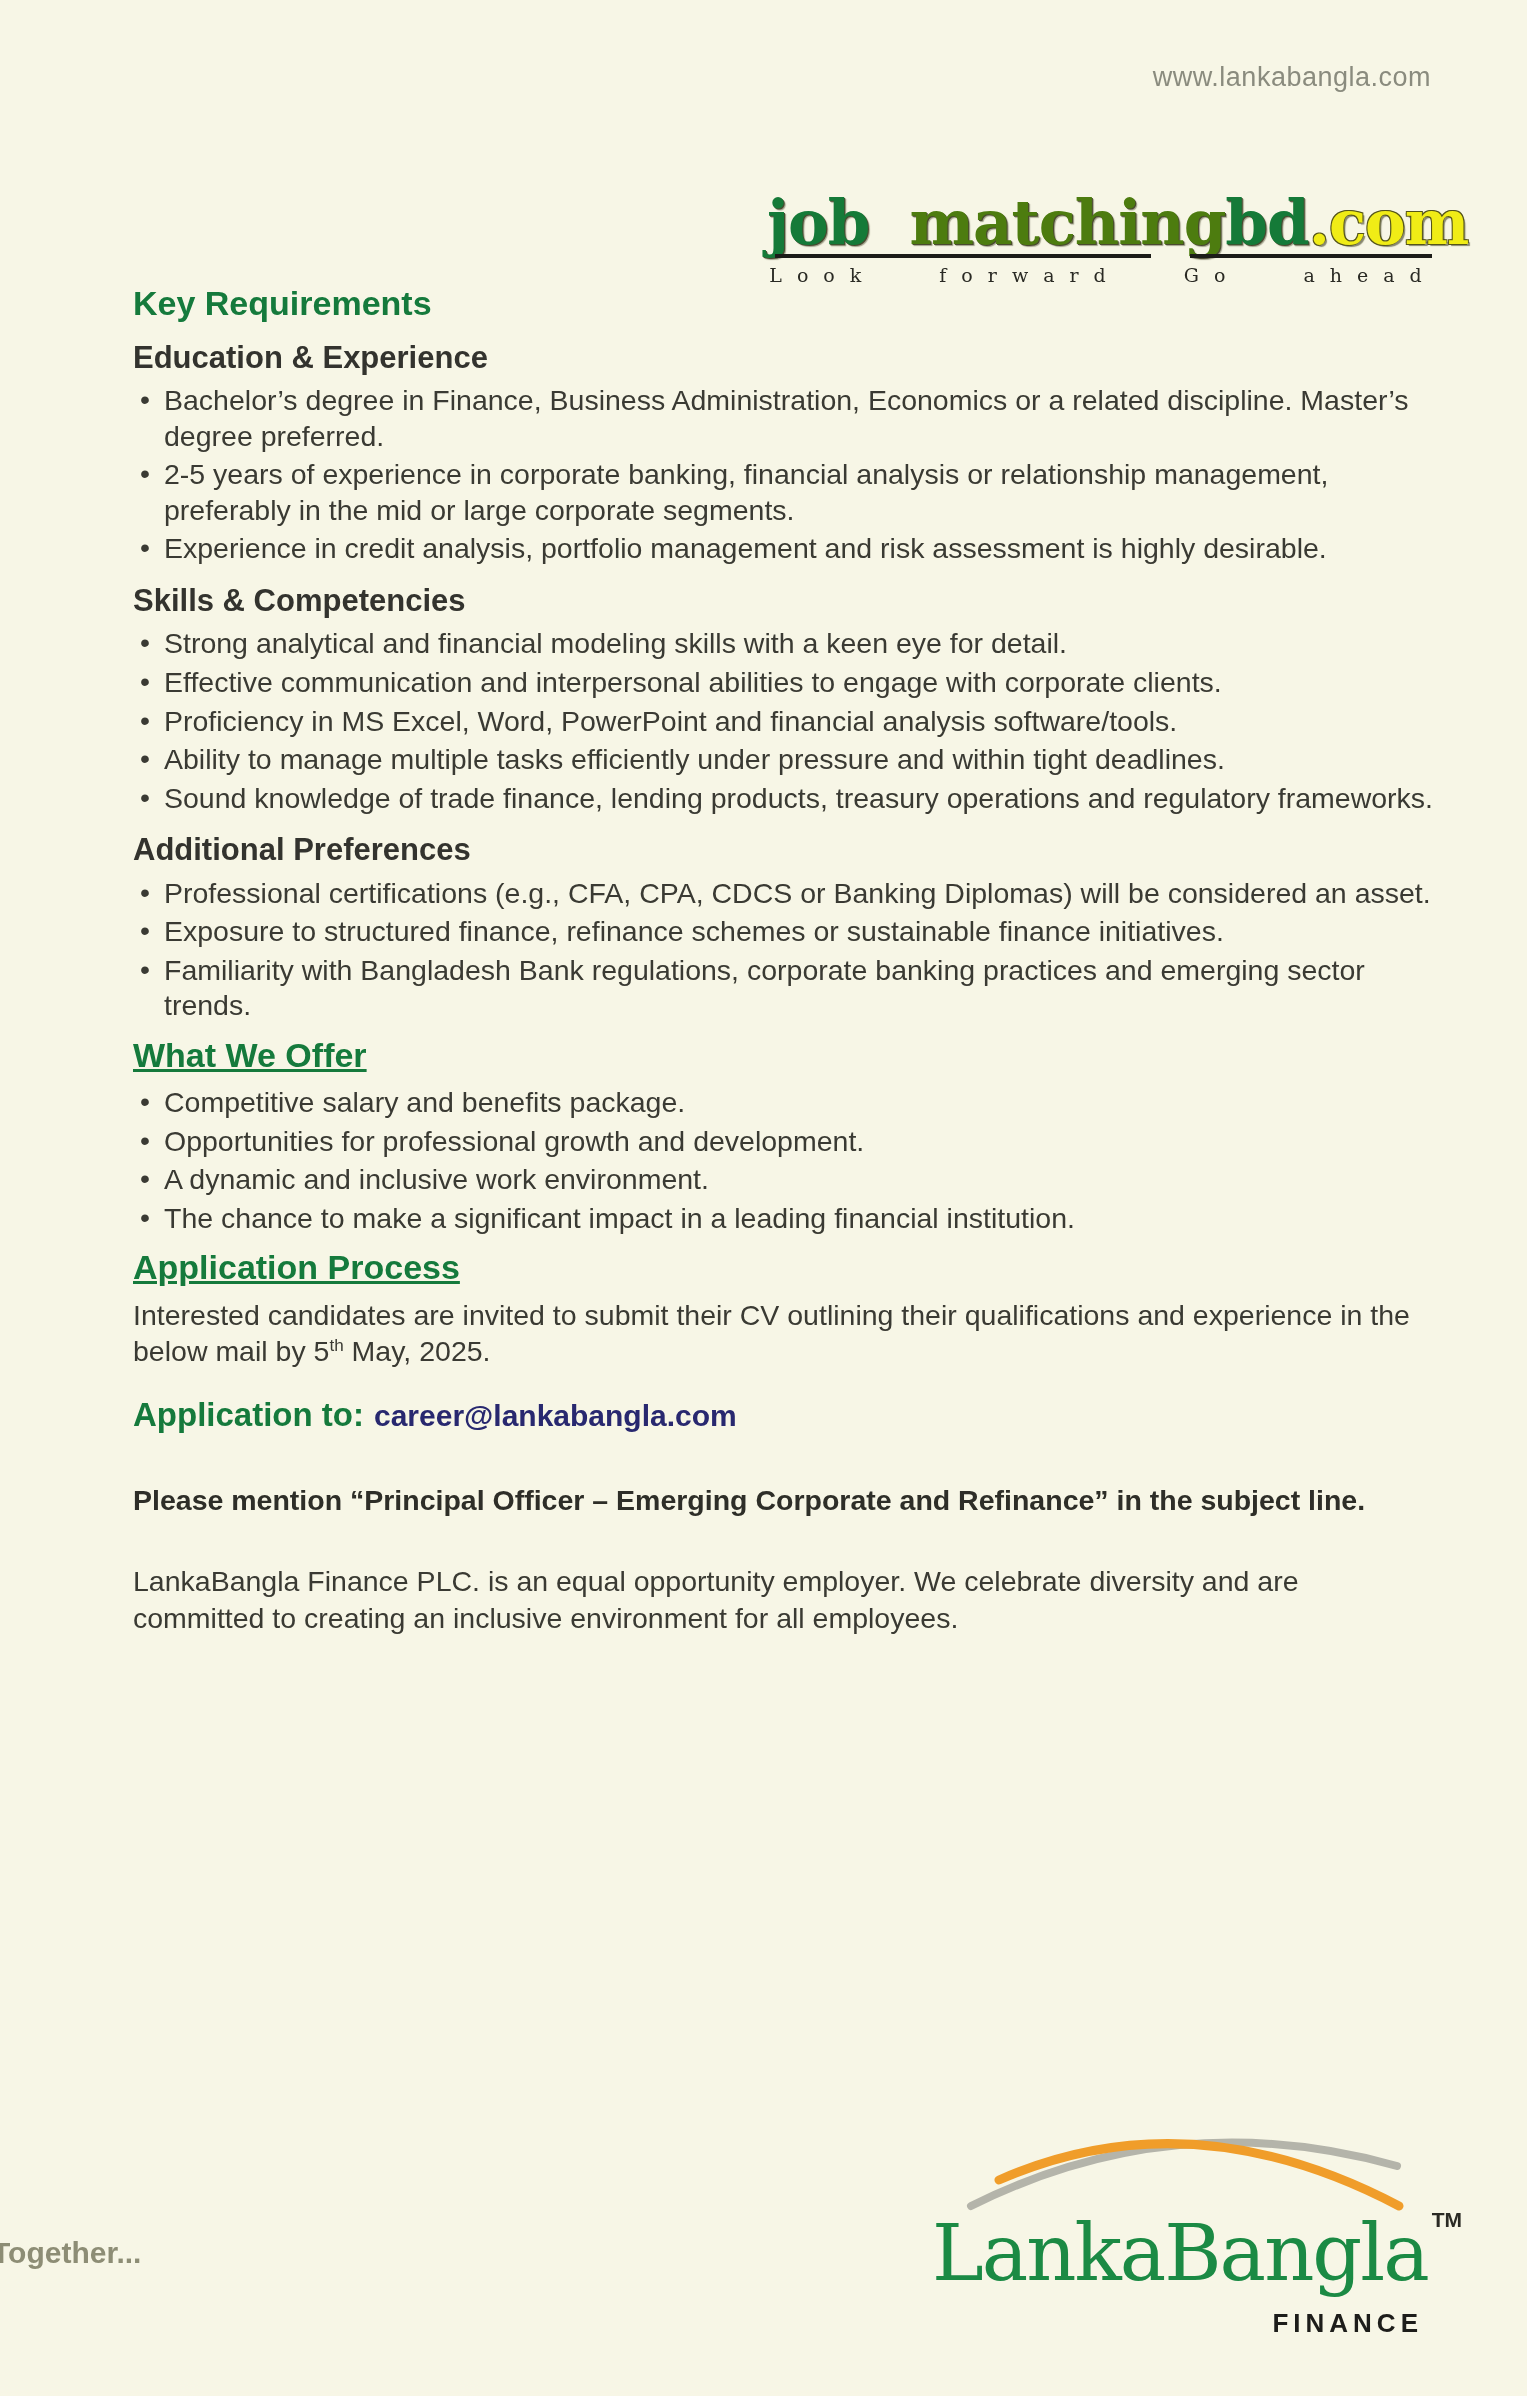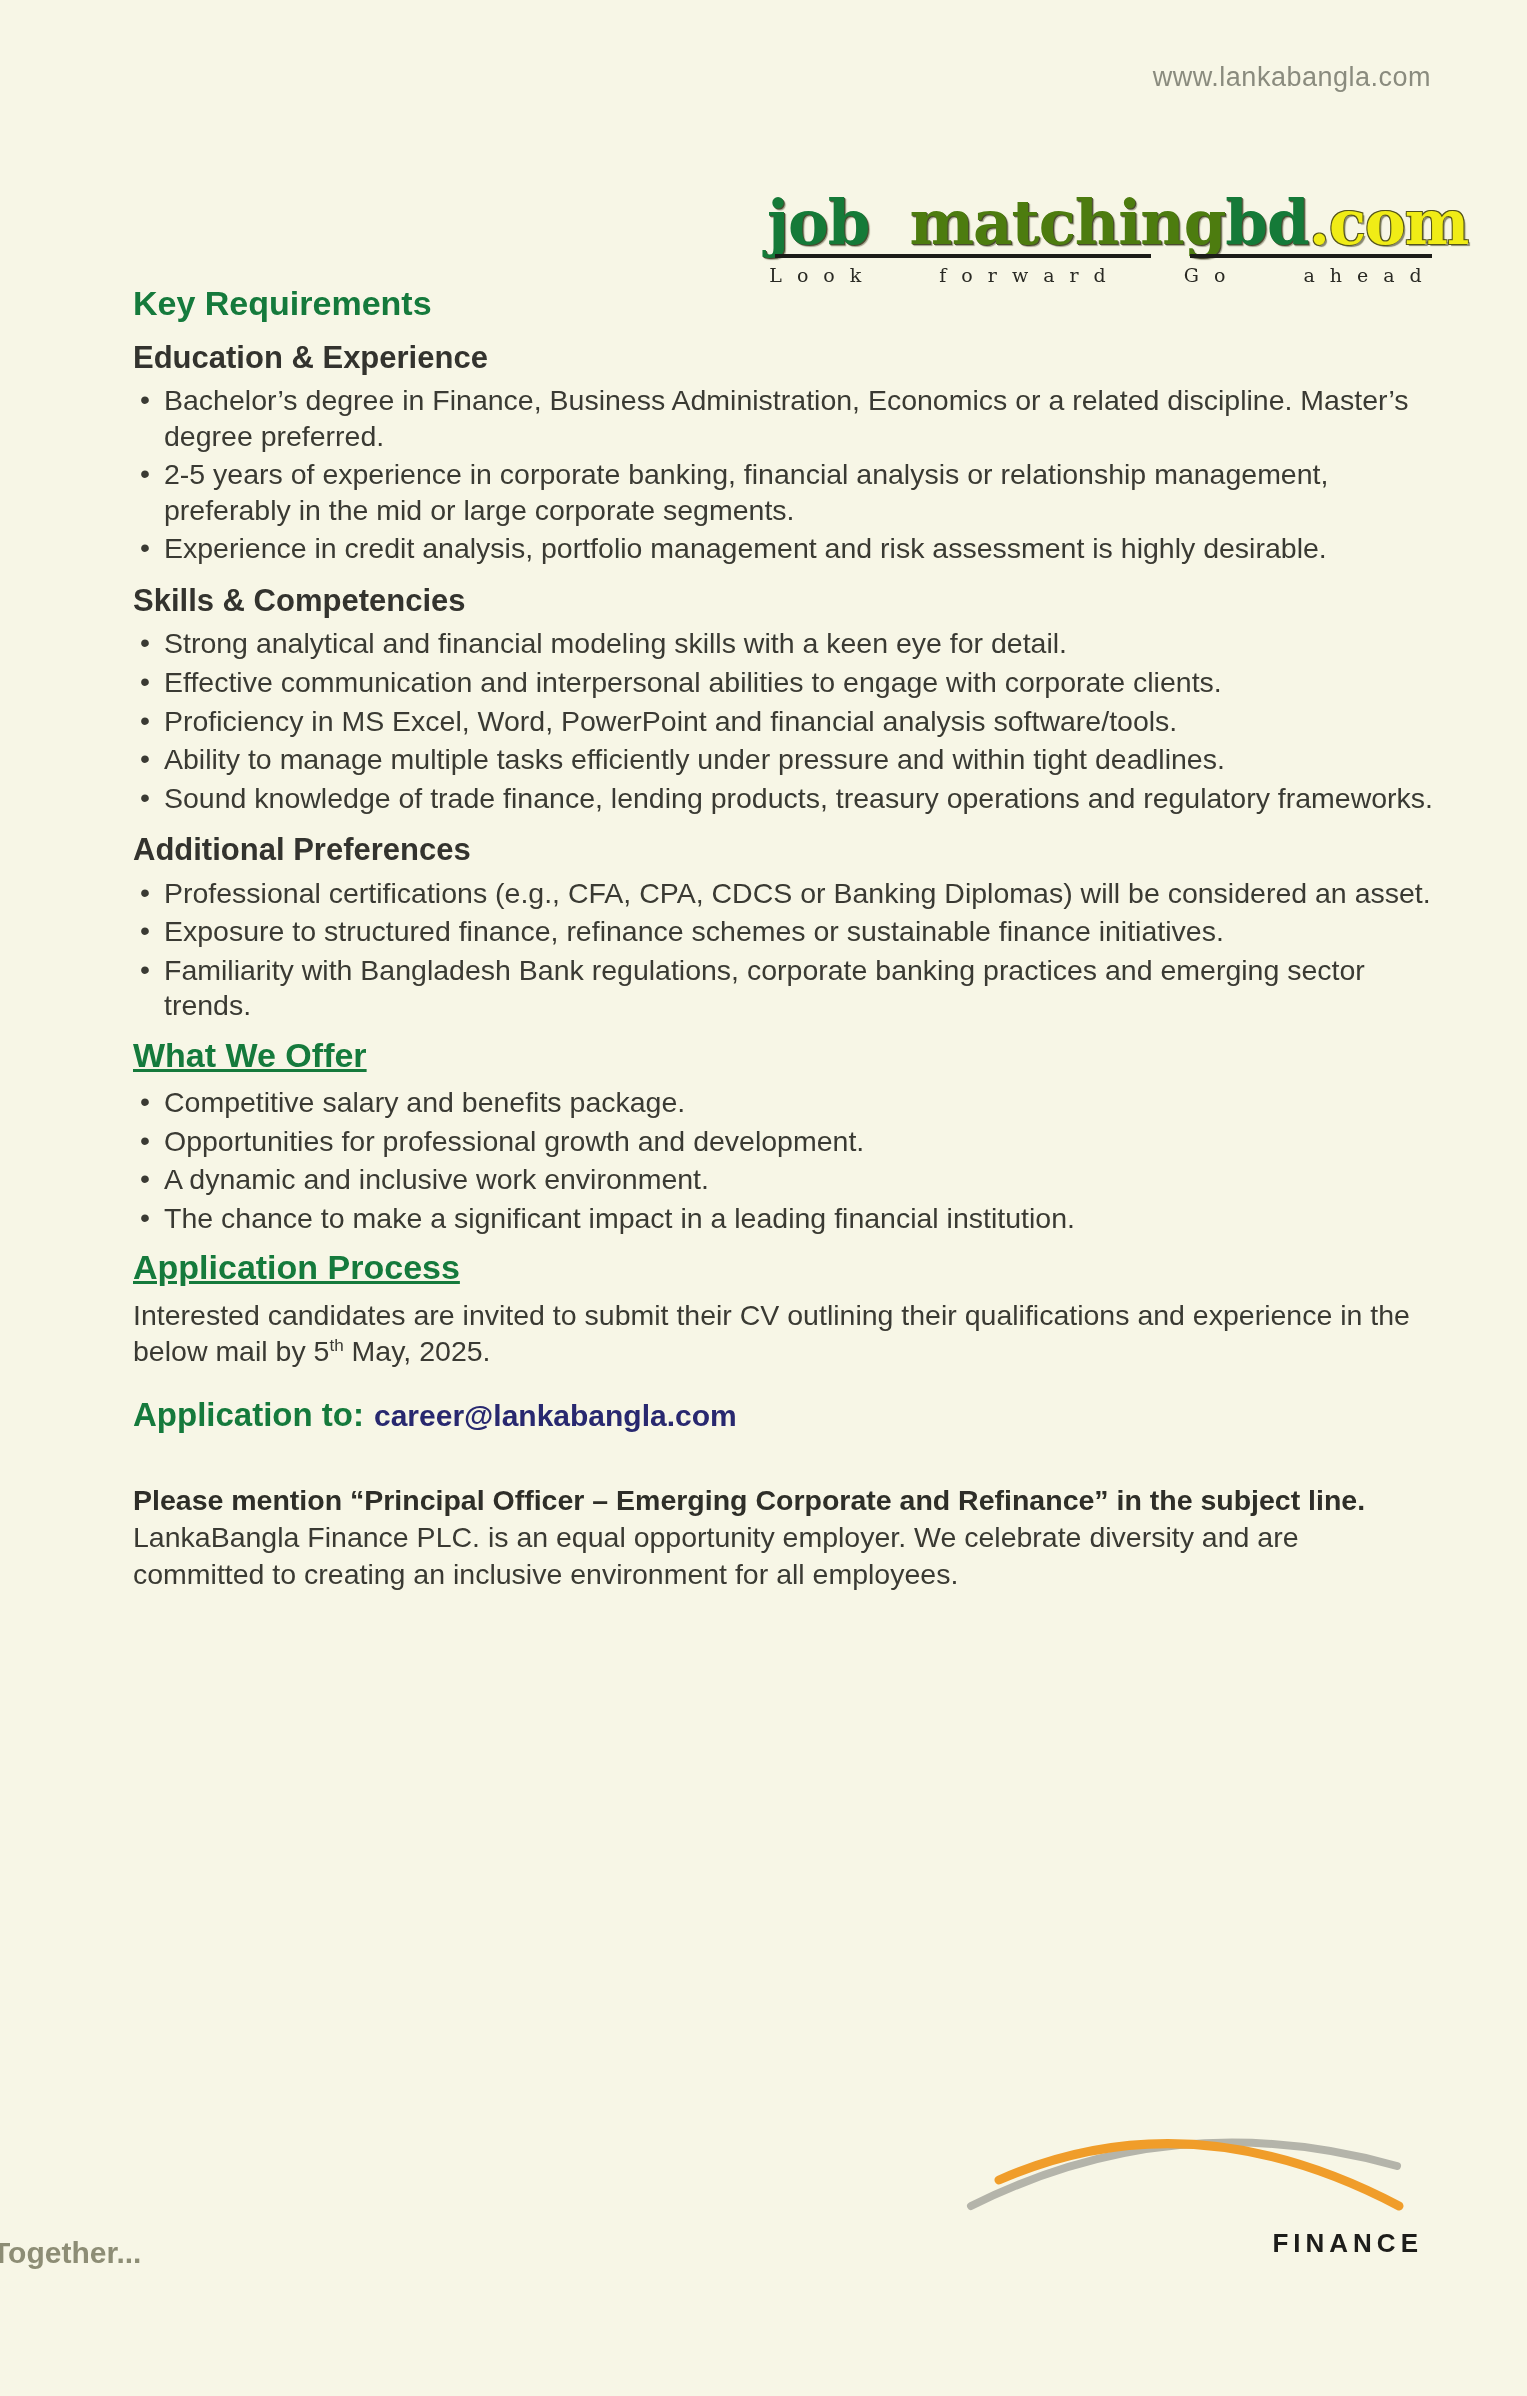--- a/index.html
+++ b/index.html
@@ -59,21 +59,21 @@
   ul.bullets li::before {
     content:"\2022"; position:absolute; left:7px; top:-1px; color:#3a3a33;
   }
   .offer-head, .process-head { margin-top:11px; margin-bottom:9px;text-decoration:underline; }
   .process-para { font-size:28.5px; line-height:1.27; margin-bottom:0; }
   .process-para sup { font-size:60%; }
   .apply-line { margin-top:26px; white-space:nowrap; }
   .apply-label { color:#157a3c; font-size:33px; font-weight:bold; }
   .apply-email { color:#28286f; font-size:30px; font-weight:bold; margin-left:10px; }
   .subject-note { margin-top:48px; font-size:28.5px; font-weight:bold; color:#2e2e28; line-height:1.3; }
-  .equal-opp { font-size:28.5px; line-height:1.32; }
+  .equal-opp { margin-top:44px; font-size:28.5px; line-height:1.32; }
 
   
   .lb-logo { position:absolute; top:2126px; right:90px; width:505px; }
   .lb-swoosh { display:block; margin:0 auto 2px auto; }
   .lb-wordmark-row { position:relative; text-align:center; white-space:nowrap; }
   .lb-wordmark {
     font-family:"DejaVu Serif", serif; font-size:78px; font-weight:normal;
     color:#1b8a44; letter-spacing:-2px; line-height:1.0;
   }
   .lb-tm { font-size:21px; font-weight:bold; color:#2a2a24; vertical-align:top; position:relative; top:-6px; left:4px; font-family:"Liberation Sans", sans-serif; }
@@ -147,16 +147,19 @@
 
   <p class="equal-opp">LankaBangla Finance PLC. is an equal opportunity employer. We celebrate diversity and are committed to creating an inclusive environment for all employees.</p>
 
 </div>
 
 <div class="lb-logo">
   <svg class="lb-swoosh" width="440" height="86" viewBox="0 0 440 86">
     <path d="M 6,80 Q 210,-22 432,40" fill="none" stroke="#b4b4aa" stroke-width="8" stroke-linecap="round"></path>
     <path d="M 34,54 Q 225,-30 434,80" fill="none" stroke="#f09d2a" stroke-width="9" stroke-linecap="round"></path>
   </svg>
+  <div class="lb-wordmark-row">
+    <span class="lb-wordmark">LankaBangla</span><span class="lb-tm">TM</span>
+  </div>
   <div class="lb-finance">FINANCE</div>
 </div>
 
 <div class="together">Together...</div>
 
 </body></html>

